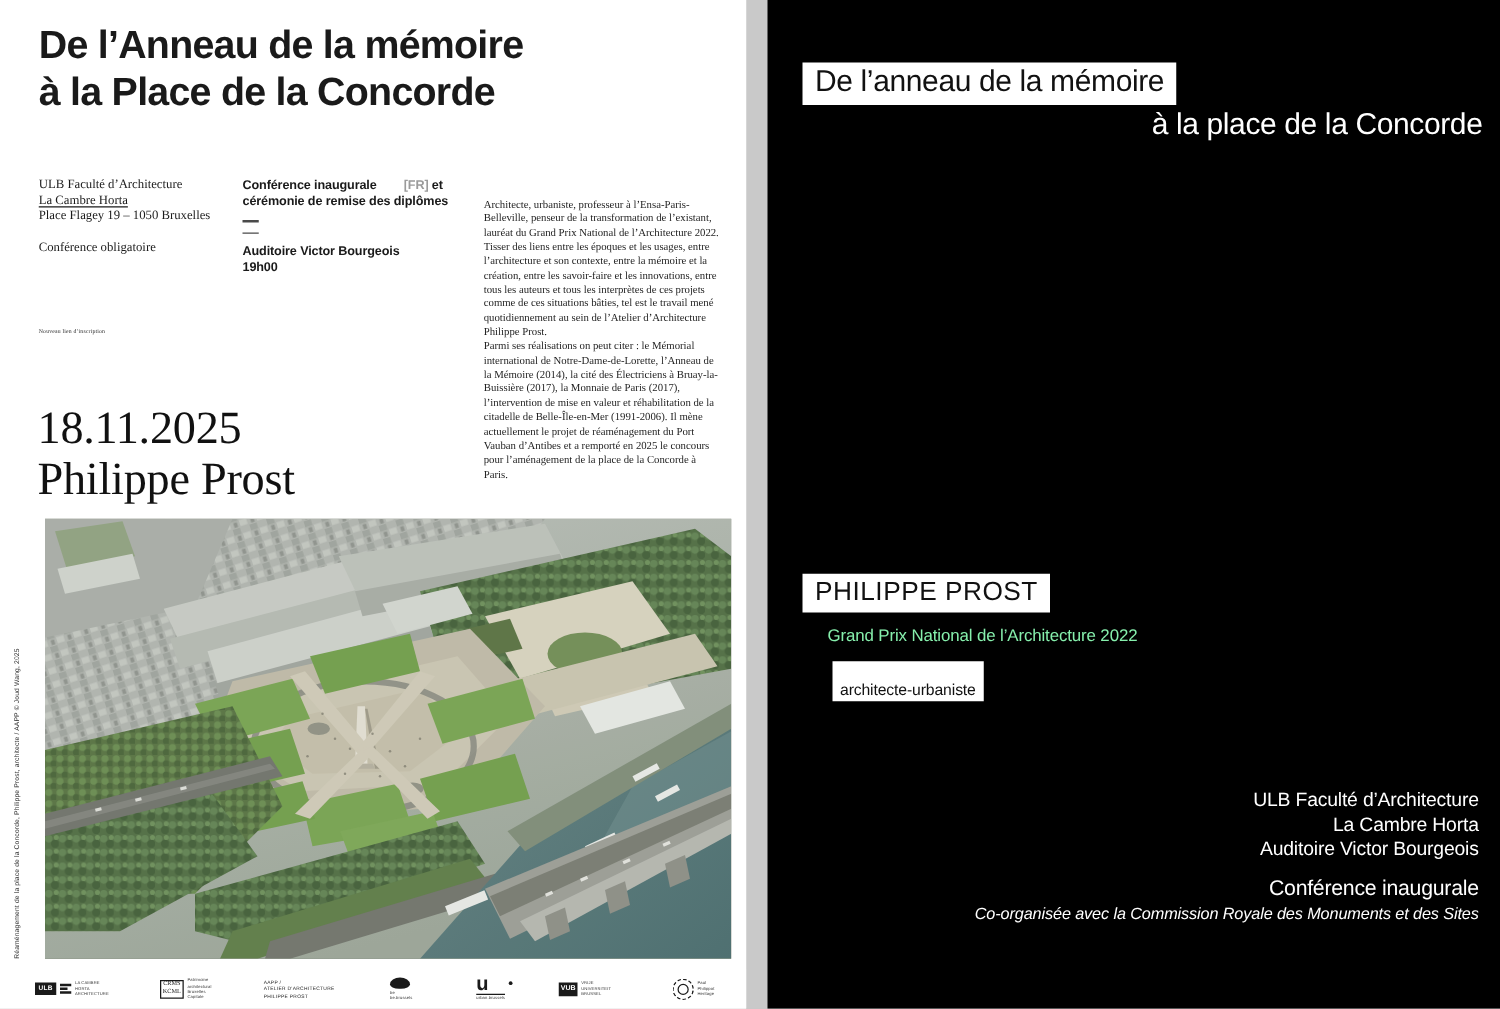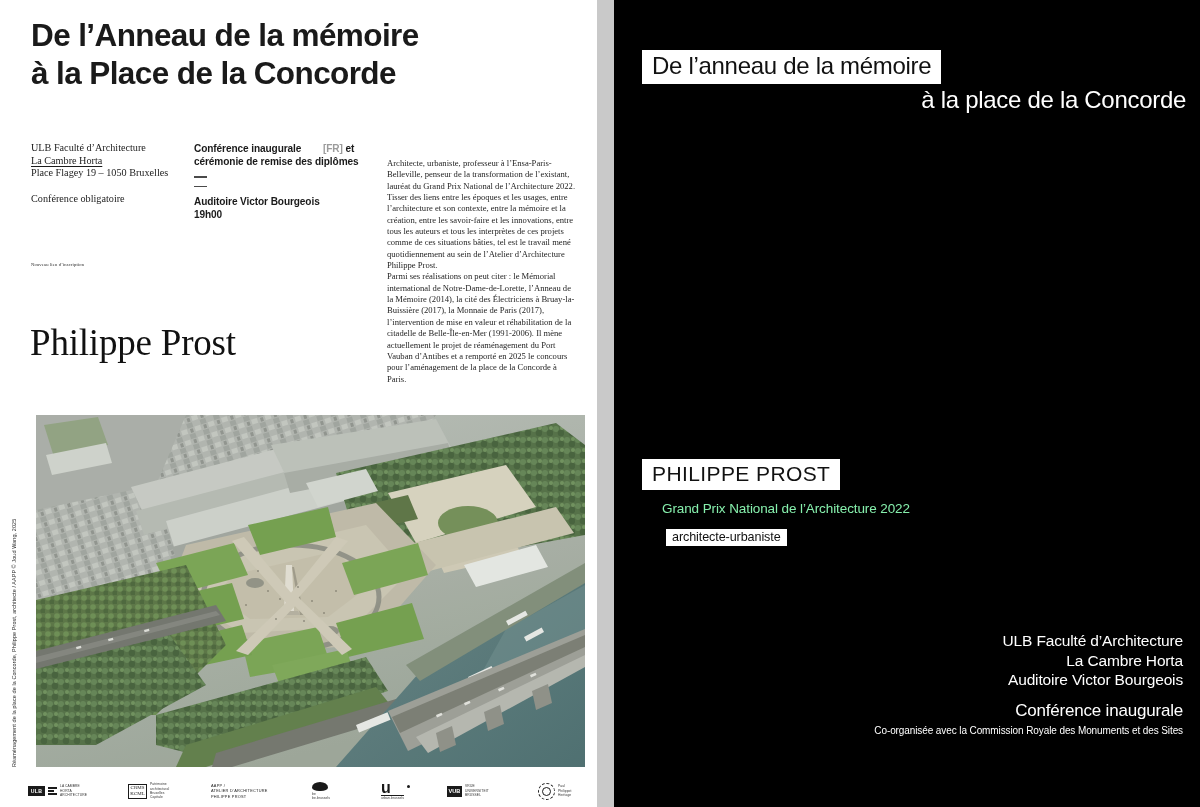--- a/index.html
+++ b/index.html
@@ -155,32 +155,32 @@
     font-size: 21px; font-weight: 400; letter-spacing: 0.4px; line-height: 25px;
   }
   .rt-prix {
     position: absolute; left: 48px; top: 501px;
     font-size: 13.5px; color: #86efac; letter-spacing: -0.1px;
   }
   .rt-role {
     position: absolute; left: 52px; top: 529px;
     font-size: 12.6px; letter-spacing: -0.1px;
   }
-  .rt-role .hl-box { padding: 1px 6px 2px 6px; }
+  .rt-role .hl-box { padding: 16px 6px 2px 6px; }
   .rt-venue {
     position: absolute; right: 17px; top: 631px;
     text-align: right; color: #ffffff;
     font-size: 15.5px; line-height: 19.5px; letter-spacing: -0.15px;
   }
   .rt-conf {
     position: absolute; right: 17px; top: 700px;
     text-align: right; color: #ffffff;
     font-size: 17px; line-height: 22px; letter-spacing: -0.2px;
   }
-  .rt-conf .sub { font-size: 10px; line-height: 18px; letter-spacing: -0.1px; }
+  .rt-conf .sub { font-size: 13px; line-height: 18px; letter-spacing: -0.1px; font-style: italic; }
 </style>
 </head>
 <body>
 
 <div class="canvas">
 
   <div class="poster-left">
 
     <div class="title-block">
       <div class="title-line">De l’Anneau de la mémoire</div>
@@ -213,20 +213,21 @@
         </div>
       </div>
 
       <div class="col-c">
         <div class="serif-body">Architecte, urbaniste, professeur à l’Ensa-Paris-Belleville, penseur de la transformation de l’existant, lauréat du Grand Prix National de l’Architecture 2022. Tisser des liens entre les époques et les usages, entre l’architecture et son contexte, entre la mémoire et la création, entre les savoir-faire et les innovations, entre tous les auteurs et tous les interprètes de ces projets comme de ces situations bâties, tel est le travail mené quotidiennement au sein de l’Atelier d’Architecture Philippe Prost.</div>
         <div class="serif-body">Parmi ses réalisations on peut citer : le Mémorial international de Notre-Dame-de-Lorette, l’Anneau de la Mémoire (2014), la cité des Électriciens à Bruay-la- Buissière (2017), la Monnaie de Paris (2017), l’intervention de mise en valeur et réhabilitation de la citadelle de Belle-Île-en-Mer (1991-2006). Il mène actuellement le projet de réaménagement du Port Vauban d’Antibes et a remporté en 2025 le concours pour l’aménagement de la place de la Concorde à Paris.</div>
       </div>
     </div>
 
     <div class="headline">
+      <div>18.11.2025</div>
       <div>Philippe Prost</div>
     </div>
 
     <div class="vcredit">
       <span>Réaménagement de la place de la Concorde, Philippe Prost, architecte / AAPP © Joud Wang, 2025</span>
     </div>
 
     <div class="photo-wrap">
       <svg class="photo" viewBox="0 0 549 352" preserveAspectRatio="none">
         <defs>

